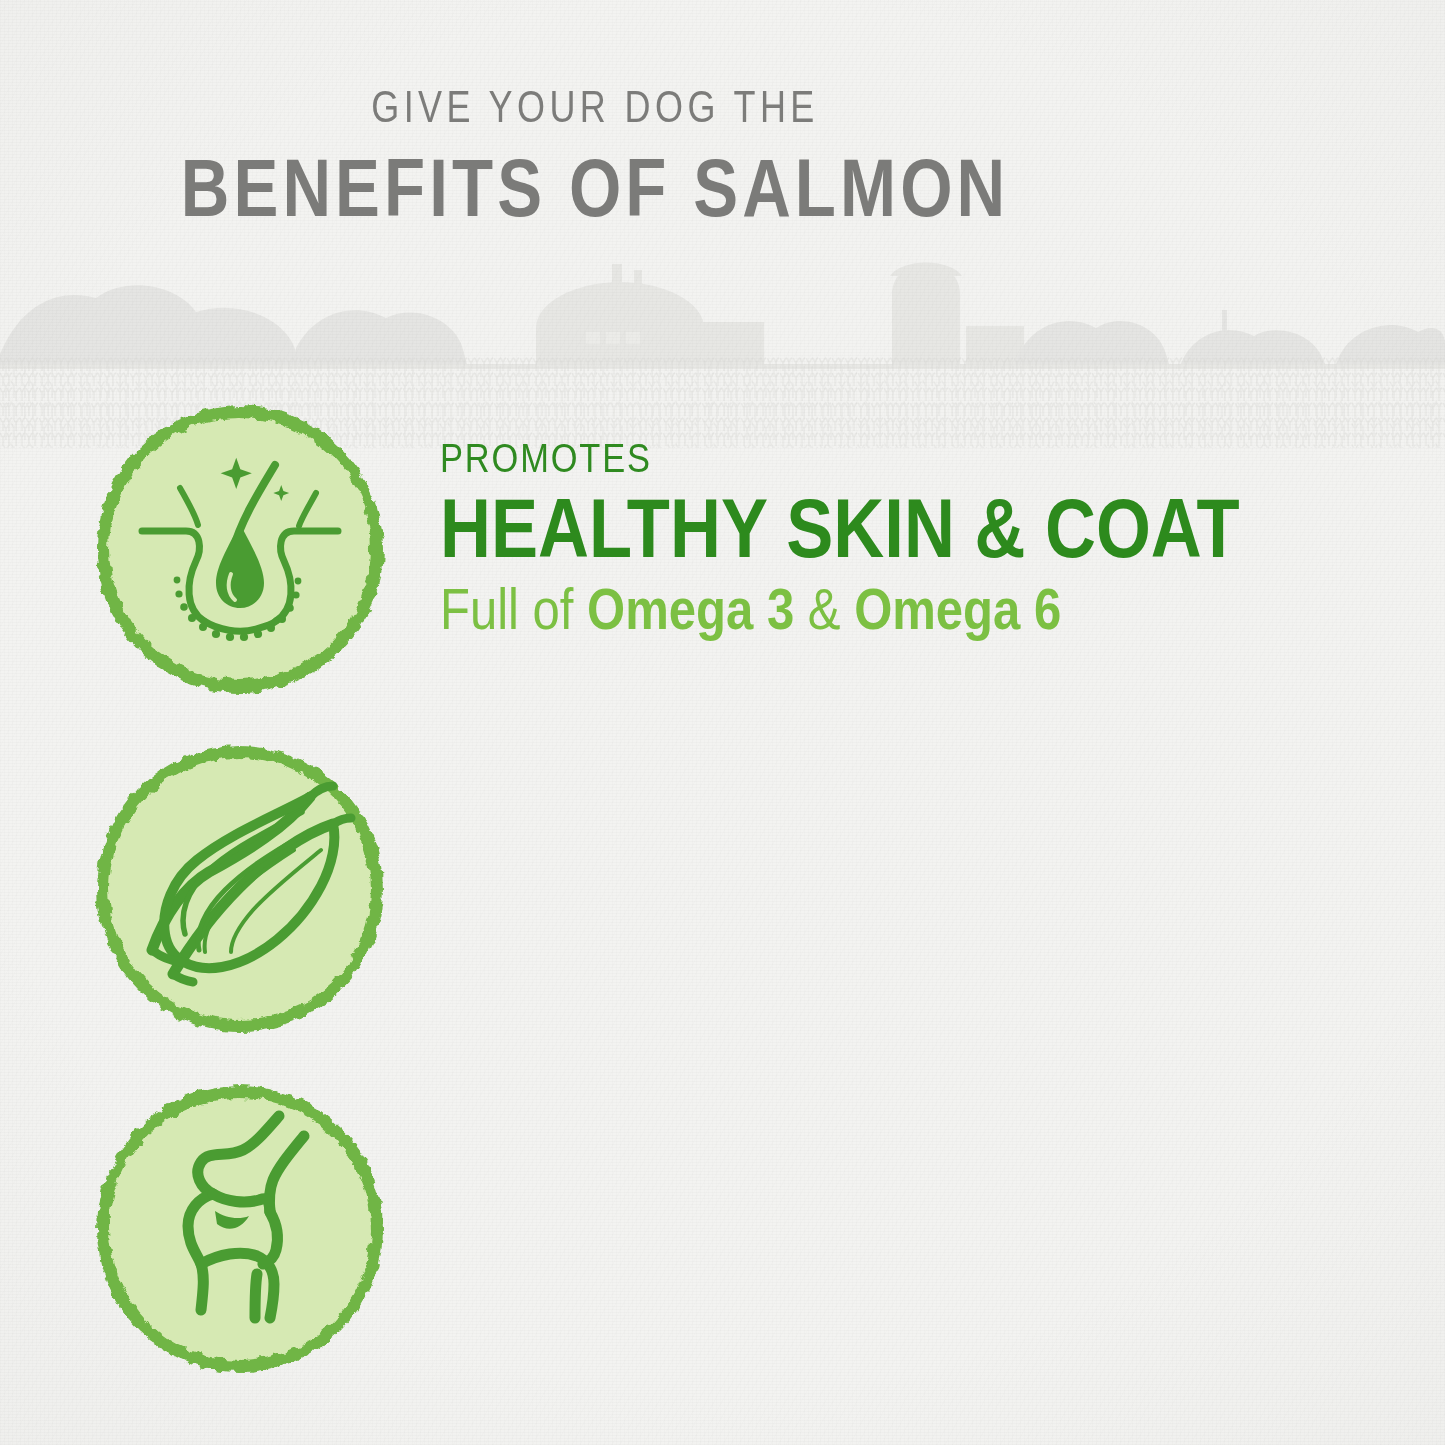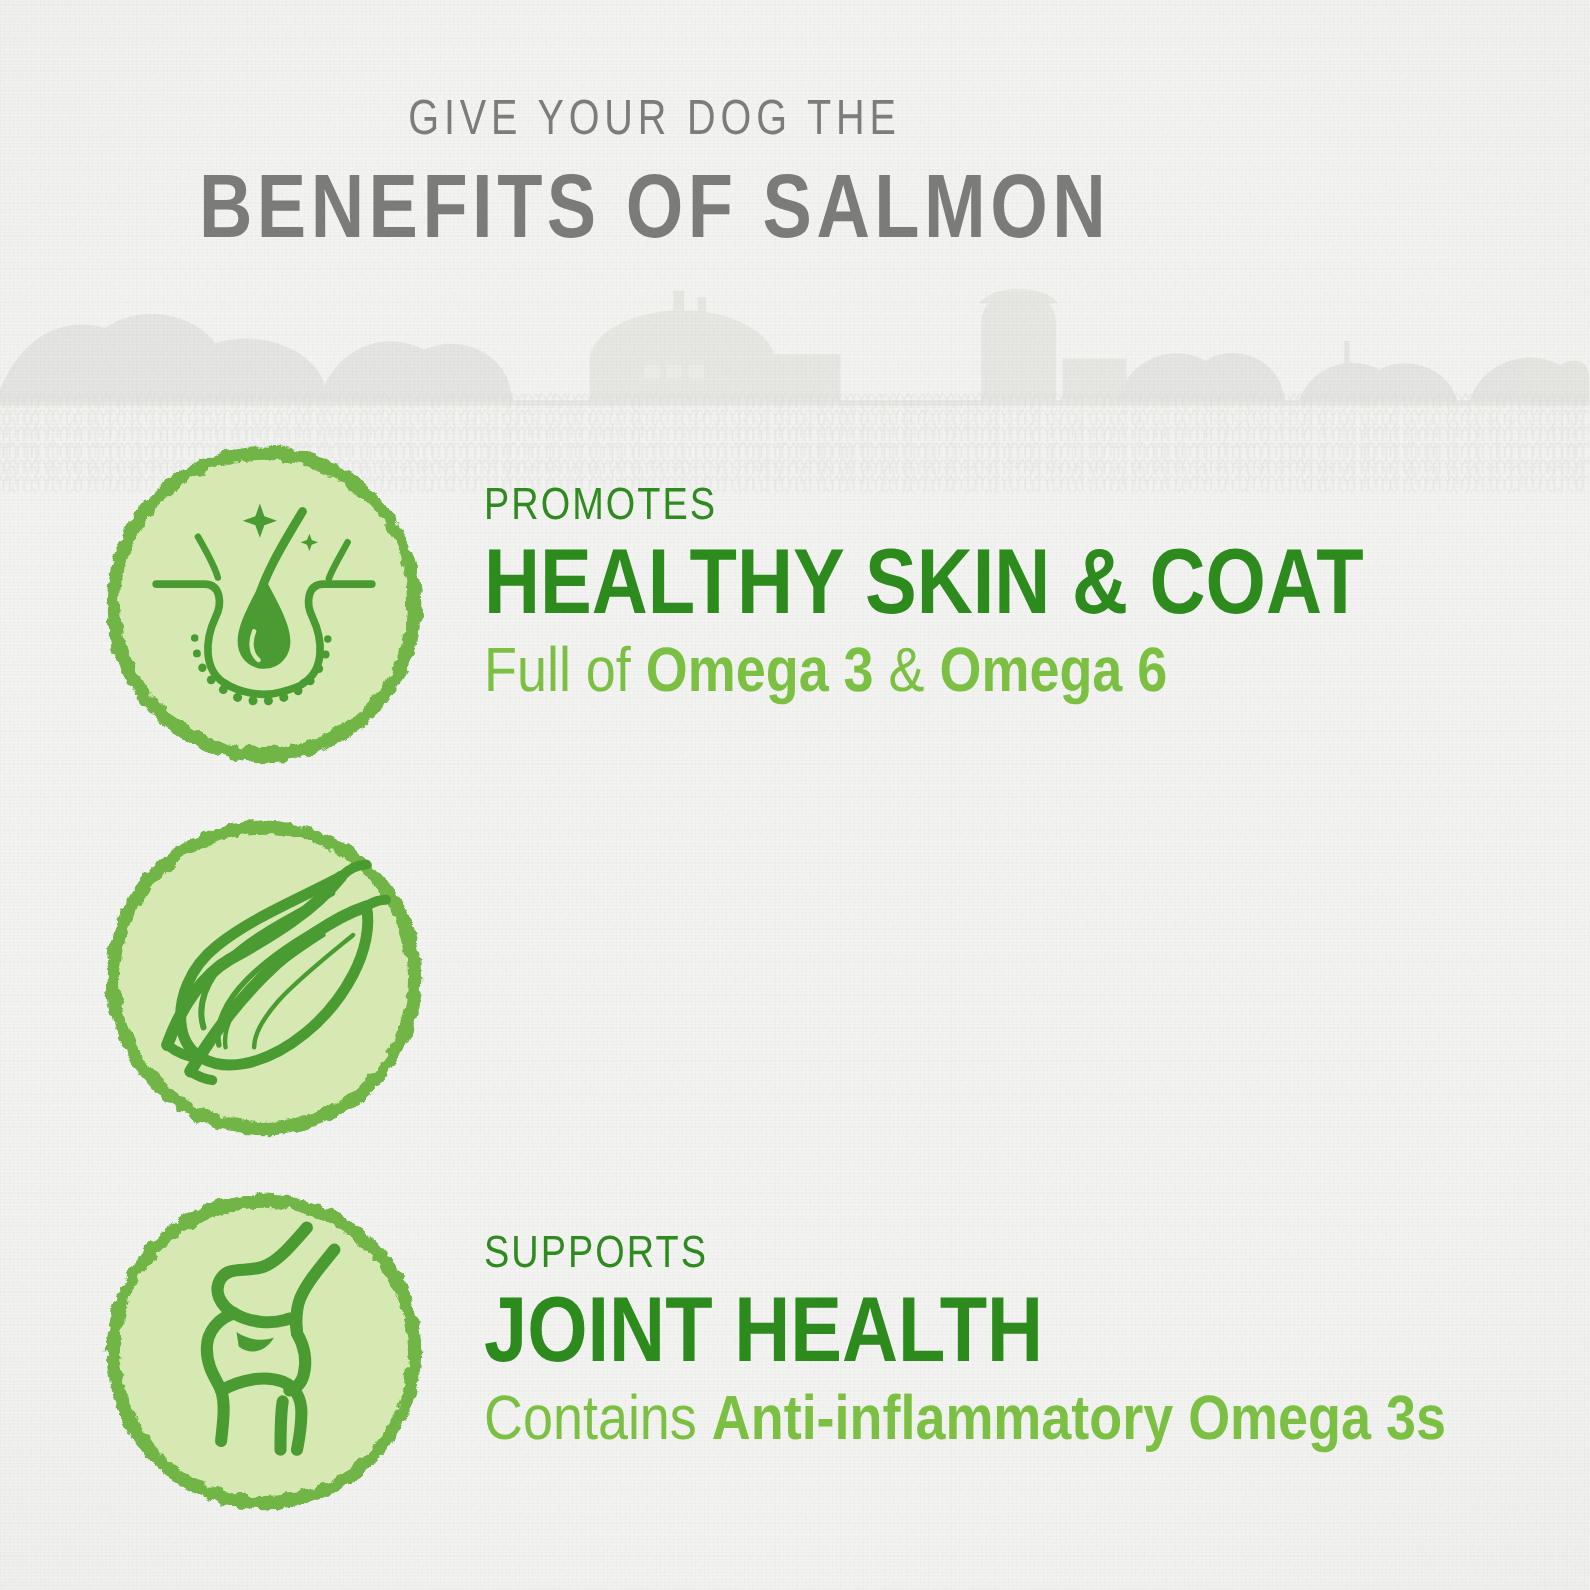--- a/index.html
+++ b/index.html
@@ -320,24 +320,19 @@
 
             <path d="M112 186 C130 176 152 172 168 178 C180 183 185 194 185 206 C185 220 183 230 181 240"></path>
             <path d="M181 134 C188 146 190 160 187 172 C185 180 180 184 174 186"></path>
 
             <path d="M166 240 C166 224 166 208 168 196"></path>
           </g>
 
           <path d="M126 133 C136 140 150 142 160 138 C152 152 138 154 128 146 Z" fill="#4a9c32"></path>
         </svg>
       </div>
-      <div class="copy">
-        <div class="kicker">SUPPORTS</div>
-        <div class="headline">JOINT HEALTH</div>
-        <div class="subline"><span>Contains </span><b>Anti-inflammatory Omega 3s</b></div>
-      </div>
     </div>
 
   </div>
 
   <div class="texture"></div>
   <div class="vignette"></div>
 </div>
 
 </body></html>

